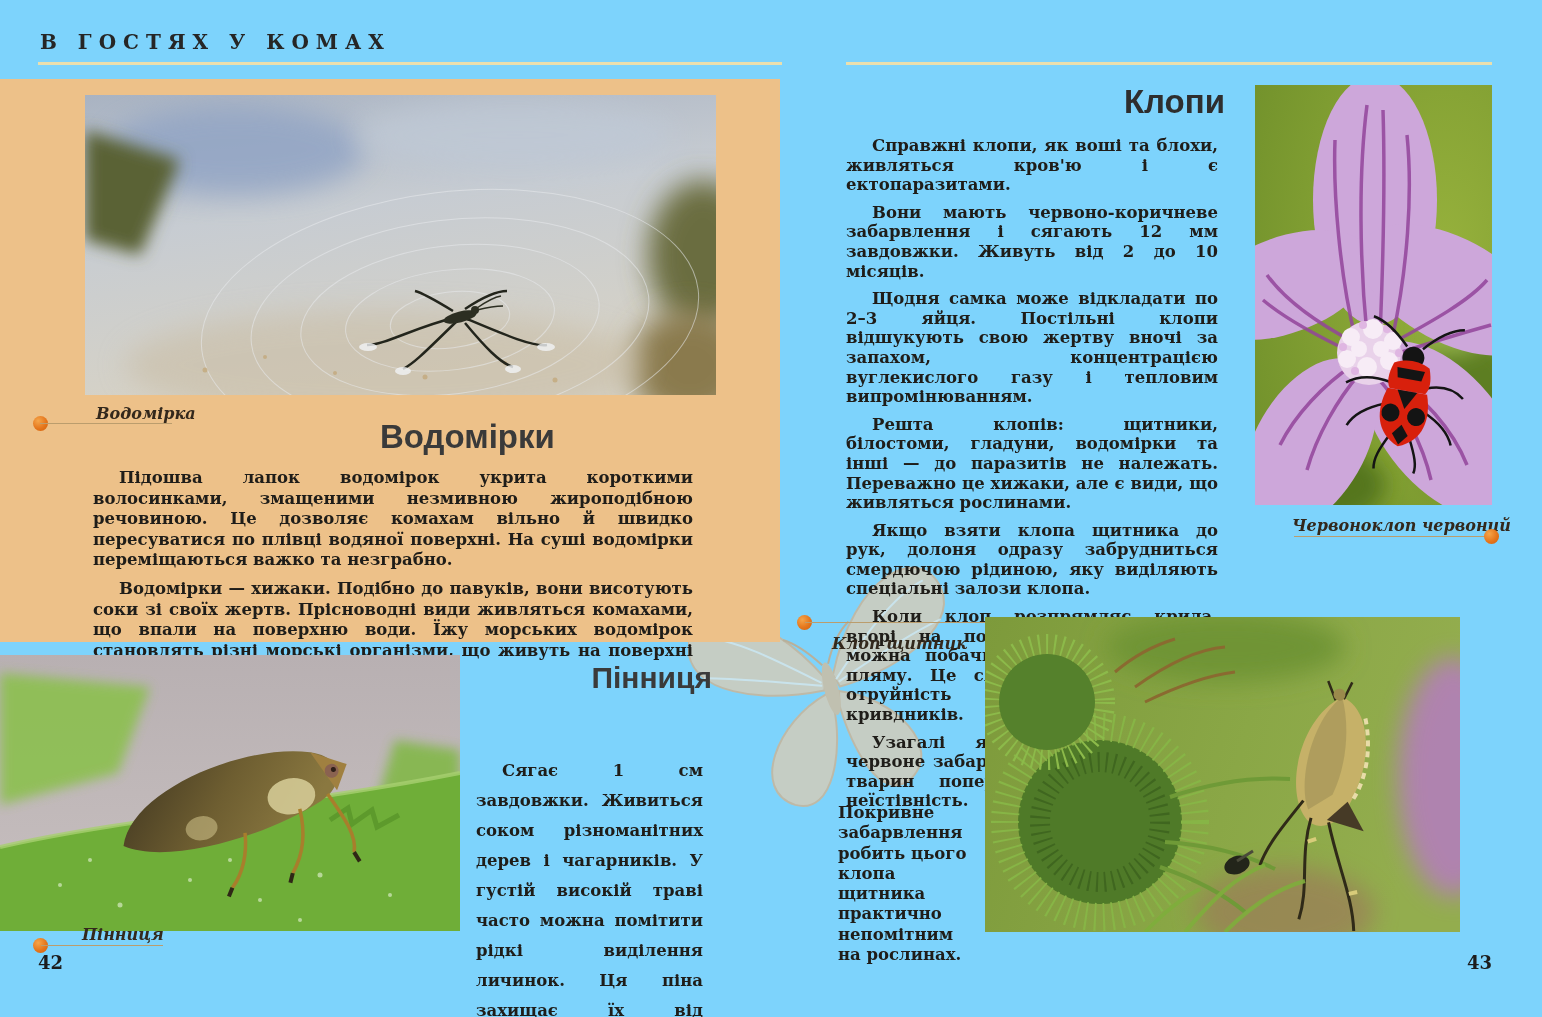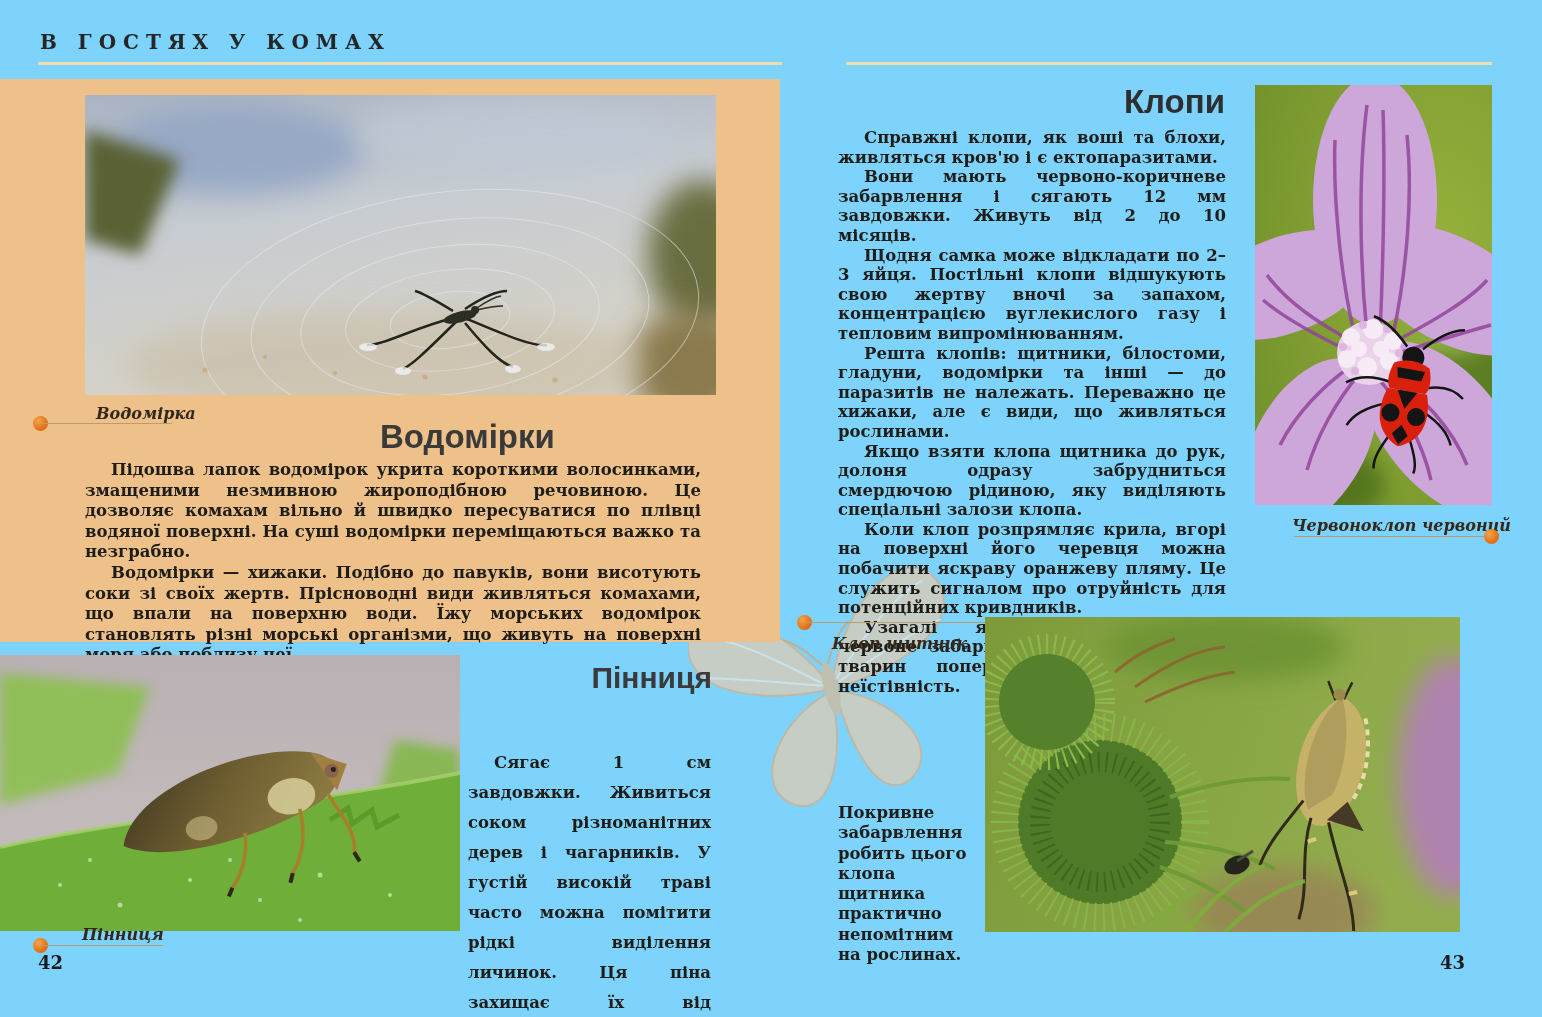--- a/index.html
+++ b/index.html
@@ -25,29 +25,29 @@
   .dot{width:15px;height:15px;border-radius:50%;
        background:radial-gradient(circle at 35% 32%, #f5a54a 0%, #e5761c 55%, #d05f0c 100%);}
   .cap-line{height:1px;background:#bb9d6d;}
   
   .h-sans{font-family:"Liberation Sans","DejaVu Sans",sans-serif;font-weight:bold;color:#3a3a3a;}
   .h-vodomirky{left:380px;top:418px;width:320px;text-align:left;font-size:33px;}
   .h-pinnytsia{left:430px;top:658px;width:282px;text-align:right;font-size:30px;line-height:40px;}
   .h-klopy{left:1025px;top:83px;width:200px;text-align:right;font-size:33px;color:#2e2e2e;}
   
   .body-col{font-weight:bold;text-align:justify;color:#1f1d19;}
-  .body-col p{margin:0;text-indent:26px;}
+  .body-col p{margin:8px;text-indent:26px;}
   .col-water{left:85px;top:460px;width:616px;font-size:16.5px;line-height:20.6px;}
   .col-pinnytsia{left:468px;top:748px;width:243px;font-size:16.5px;line-height:30px;}
   .col-klopy{left:838px;top:128px;width:388px;font-size:16.5px;line-height:19.6px;}
   .side-note{left:838px;top:803px;width:138px;font-size:16.5px;line-height:20.3px;
              font-weight:bold;text-align:left;color:#1f1d19;}
   .page-num{font-size:18px;font-weight:bold;color:#1c1c1c;}
   .num-left{left:38px;top:952px;}
-  .num-right{left:1440px;top:952px;width:52px;}
+  .num-right{left:1440px;top:952px;width:52px;text-align:right;}
   .butterfly{left:688px;top:556px;width:285px;height:265px;opacity:0.6;}
   .butterfly svg{display:block;width:100%;height:100%;}
 </style>
 </head>
 <body>
 
 <div class="spread">
 
   <div class="abs book-header">В ГОСТЯХ У КОМАХ</div>
   <div class="abs rule rule-left"></div>

